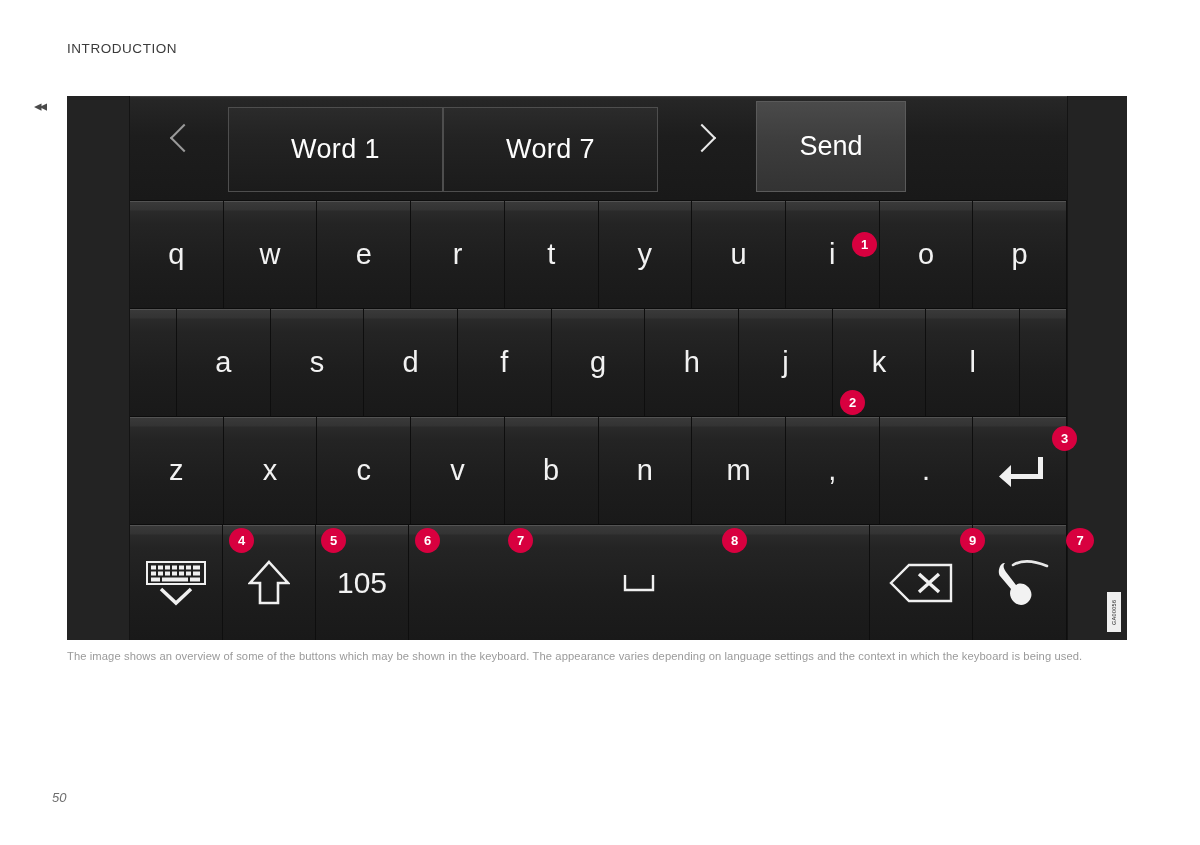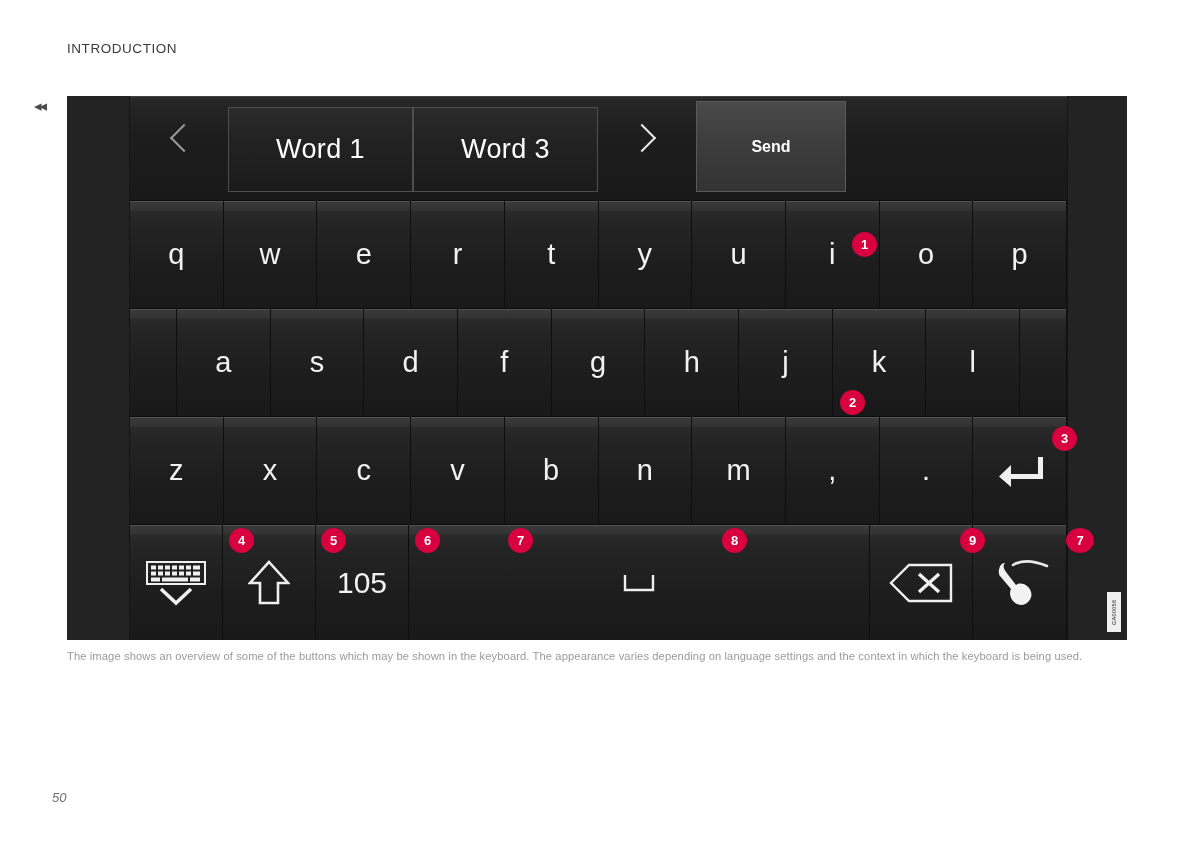--- a/index.html
+++ b/index.html
@@ -150,21 +150,21 @@
     left: 8px; top: 3px;
     width: 20px; height: 20px;
     border-left: 2px solid #e9e9e9;
     border-top: 2px solid #e9e9e9;
   }
   .chev.left i  { transform: rotate(-45deg); }
   .chev.right i { transform: rotate(135deg); left: -2px; }
   .chev.left i  { border-color: #9a9a9a; }
 
   .word-btn {
-    width: 185px;
+    width: 215px;
     margin: 11px 0 8px 0;
     border: 1px solid #4e4e4e;
     background: linear-gradient(to bottom, #2b2b2b, #232323 35%, #1b1b1b);
     display: flex;
     align-items: center;
     justify-content: center;
     position: relative;
     color: #fdfdfd;
     font-size: 27px;
     font-weight: 300;
@@ -174,22 +174,22 @@
 
   .send-btn {
     width: 150px;
     margin: 5px 12px 8px 0;
     border: 1px solid #5a5a5a;
     background: linear-gradient(to bottom, #4a4a4a, #3d3d3d 45%, #333333);
     display: flex;
     align-items: center;
     justify-content: center;
     color: #ffffff;
-    font-size: 16px;
-    font-weight: 700;
+    font-size: 27px;
+    font-weight: 400;
     z-index: 2;
   }
 
   .spacer-cell { flex: 1 1 auto; }
 
   
   .row {
     position: absolute;
     left: 0;
     width: 100%;
@@ -293,21 +293,21 @@
             <i></i>
           </span>
       </div>
 
       <div class="word-btn">
         <span>Word 1</span>
       </div>
 
 
       <div class="word-btn">
-        <span>Word 3</span>
+        <span>Word 7</span>
       </div>
 
       <div class="arrow-cell">
         <span class="chev right">
             <i></i>
           </span>
       </div>
 
       <div class="send-btn">
         <span>Send</span>

